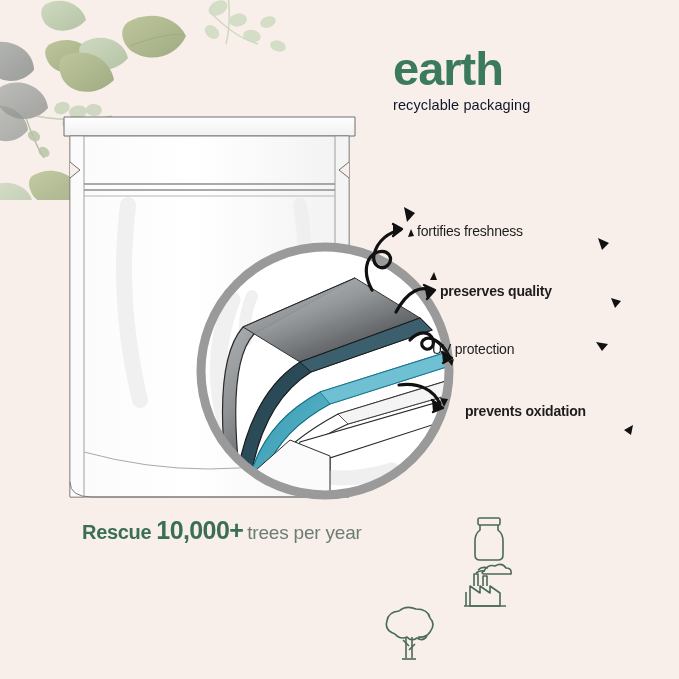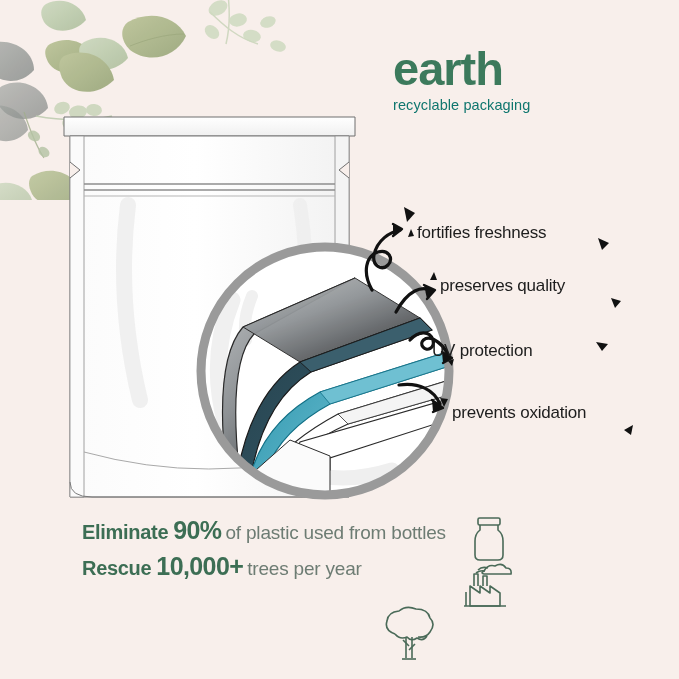--- a/index.html
+++ b/index.html
@@ -24,33 +24,33 @@
   }
   .hl-earth{
     font-size:47px;font-weight:bold;line-height:0.96;
     letter-spacing:-1.0px;color:#3c7a5c;display:block;
   }
   .hl-friendly{
     font-size:54px;font-weight:normal;line-height:0.98;
     letter-spacing:-1.4px;color:#3c7a5c;display:block;margin-top:2px;
   }
   .hl-sub{
-    display:block;font-size:14.5px;color:#0f766e;margin-top:6px;
+    display:block;font-size:14.5px;color:#0f172a;margin-top:6px;
     letter-spacing:0.1px;font-weight:normal;
   }
 
   
   .feat{
-    position:absolute;font-size:17px;color:#1d1d1d;white-space:nowrap;
+    position:absolute;font-size:14px;color:#1d1d1d;white-space:nowrap;
     letter-spacing:-0.2px;
   }
   #feat-0{left:417px;top:223px;}
-  #feat-1{left:440px;top:276px;}
+  #feat-1{left:440px;top:283px;font-weight:bold;}
   #feat-2{left:432px;top:341px;}
-  #feat-3{left:452px;top:403px;}
+  #feat-3{left:465px;top:403px;font-weight:bold;}
 
   
   .stats{position:absolute;left:82px;top:518px;width:520px;}
   .stats-intro{
     font-size:13.5px;color:#76837a;letter-spacing:0.1px;margin:0 0 13px 0;
   }
   .stat-row{margin:0 0 11px 0;white-space:nowrap;line-height:1.0;}
   .stat-verb{
     font-size:20px;font-weight:bold;color:#3c6e54;letter-spacing:-0.3px;
   }
@@ -261,23 +261,20 @@
     <span class="hl-sub">recyclable packaging</span>
   </div>
 
   <div class="feat" id="feat-0">fortifies freshness</div>
   <div class="feat" id="feat-1">preserves quality</div>
   <div class="feat" id="feat-2">UV protection</div>
   <div class="feat" id="feat-3">prevents oxidation</div>
 
   <div class="stats">
 
-    <div class="stat-row">
-      <span class="stat-verb">Eliminate</span><span class="stat-num">90%</span><span class="stat-tail">of plastic used from bottles</span>
-    </div>
 
 
     <div class="stat-row">
       <span class="stat-verb">Rescue</span><span class="stat-num">10,000+</span><span class="stat-tail">trees per year</span>
     </div>
   </div>
 
   <svg class="abs" style="left:466px;top:515px;" width="46" height="48" viewBox="0 0 46 48" fill="none" stroke="#4a6a58" stroke-width="1.6">
     <rect x="12" y="3" width="22" height="7" rx="1.6"></rect>
     <path d="M14 10 L14 15 Q9 19 9 26 L9 40 Q9 45 14 45 L32 45 Q37 45 37 40 L37 26 Q37 19 32 15 L32 10"></path>

